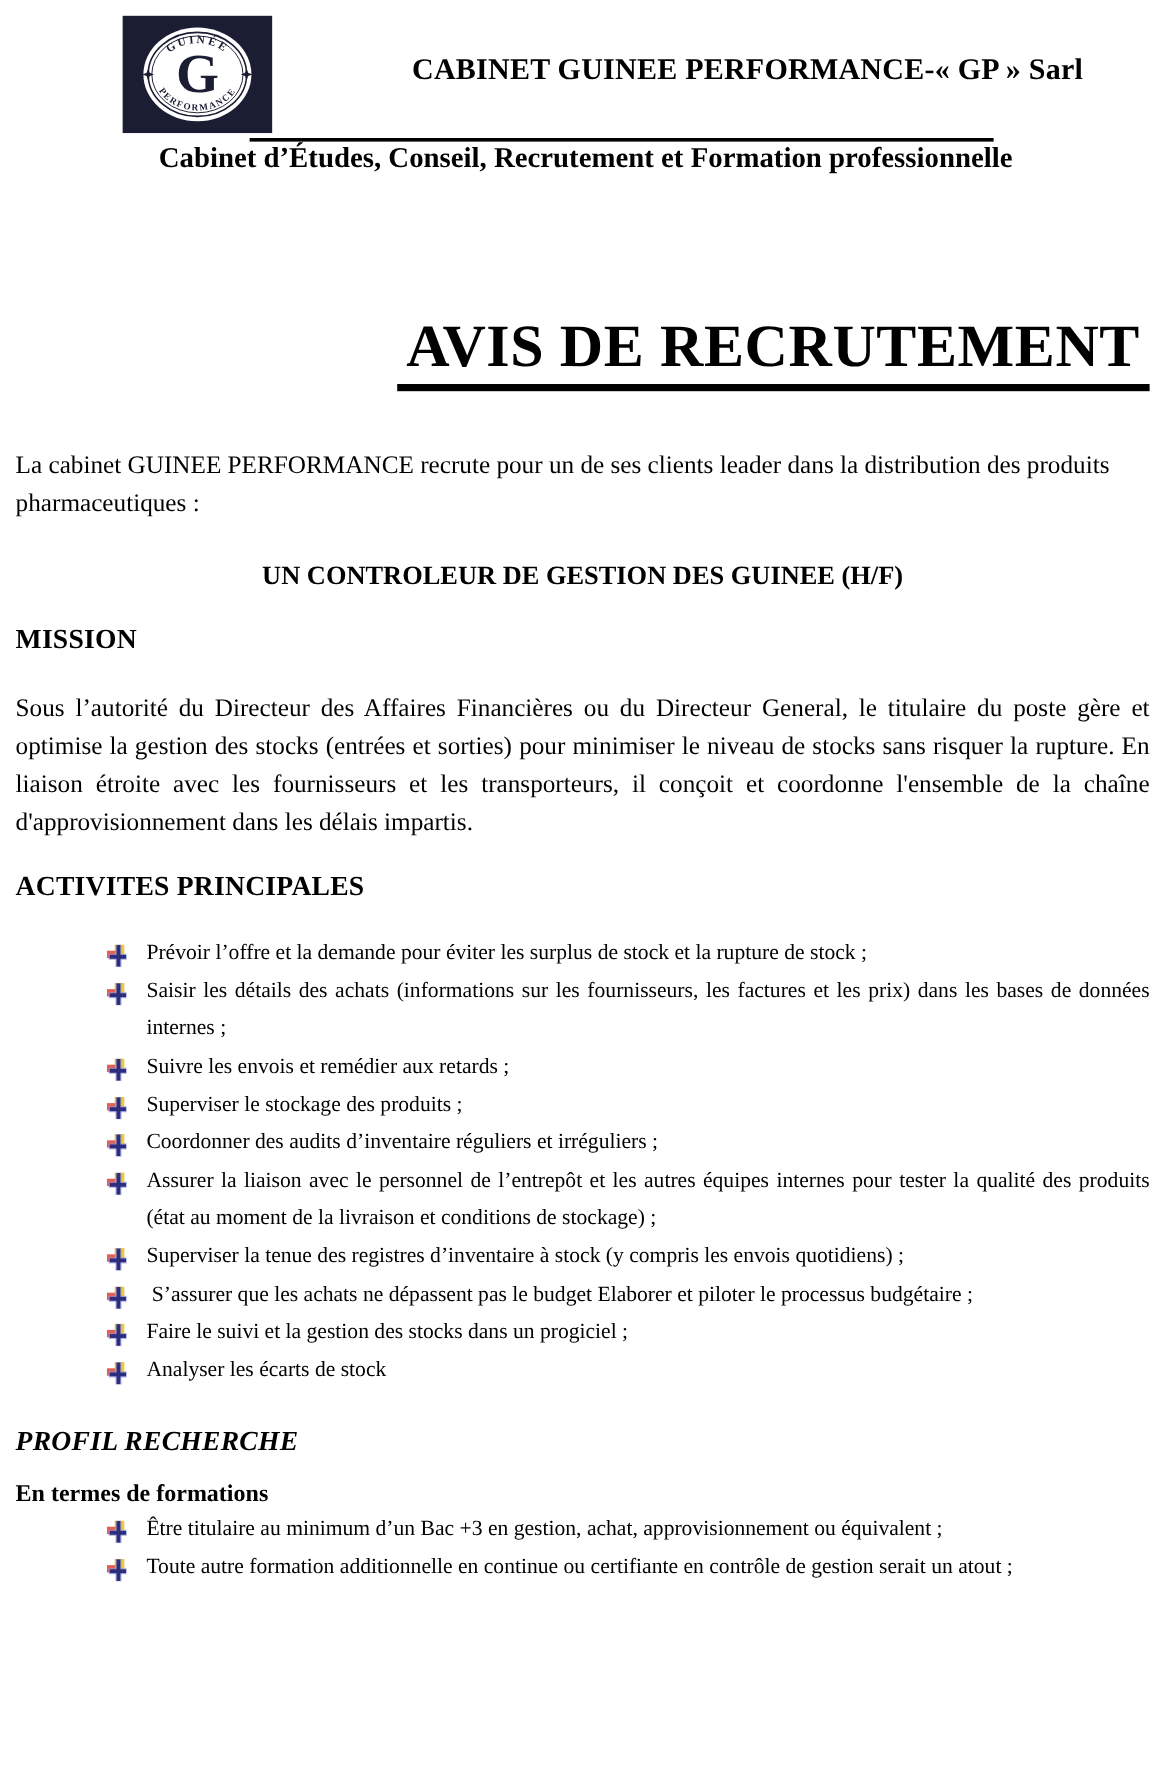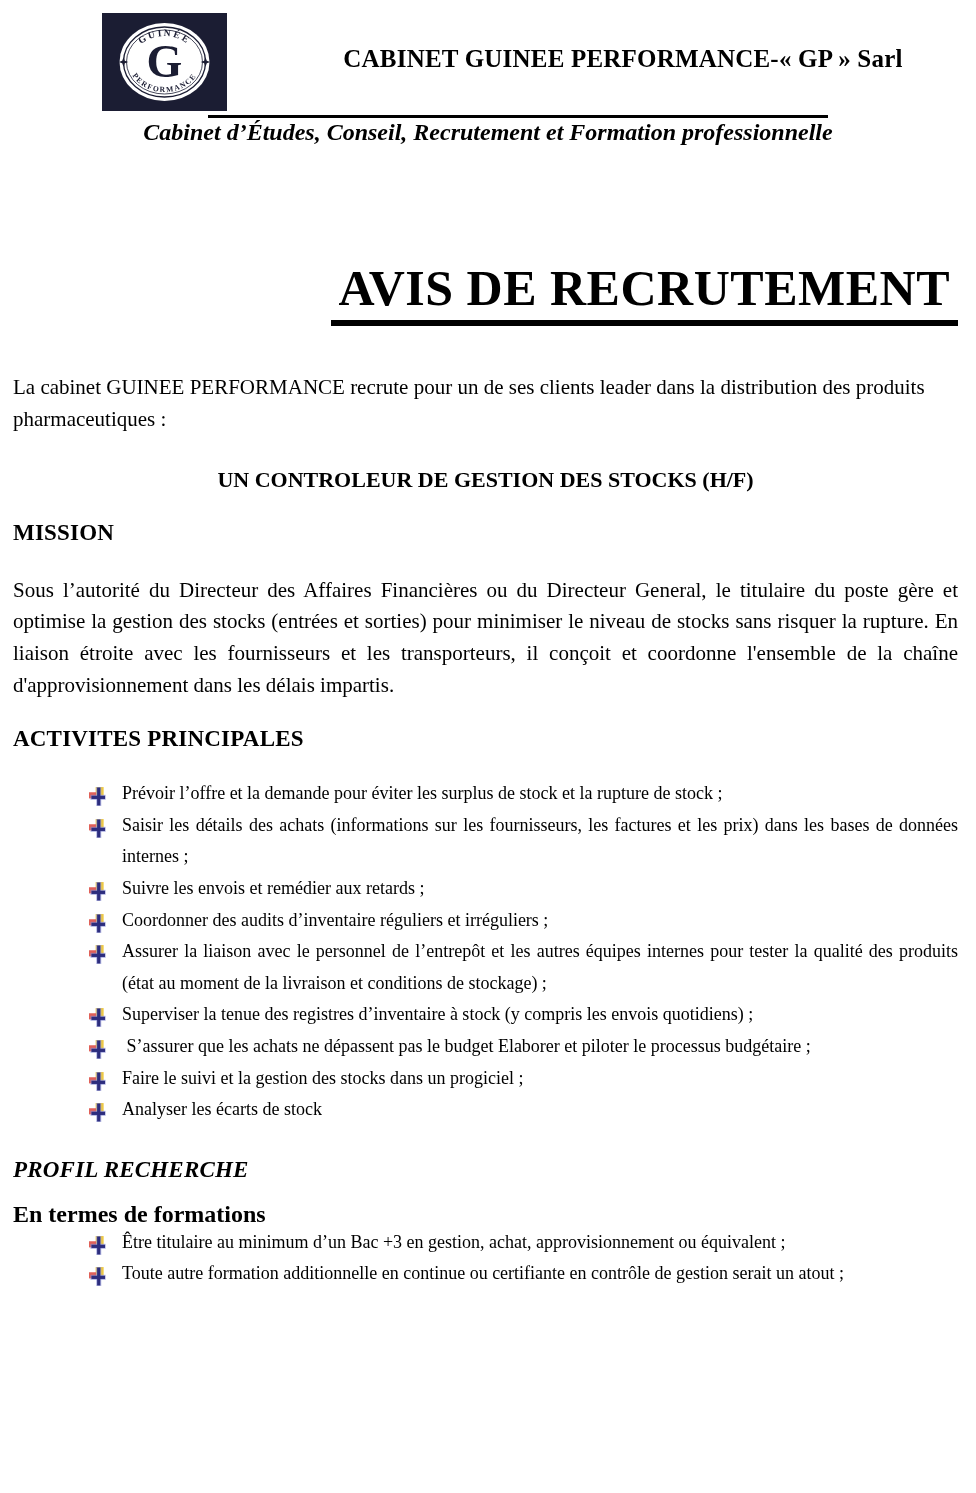--- a/index.html
+++ b/index.html
@@ -13,40 +13,40 @@
   .header { position:relative; height:152px; }
   .logo { position:absolute; left:102px; top:13px; width:125px; height:98px; }
   .org-title {
     position:absolute; left:290px; top:44px; width:666px;
     text-align:center; font-size:25px; font-weight:bold; line-height:30px;
     letter-spacing:0.2px; white-space:nowrap;
   }
   .header-rule { position:absolute; left:208px; top:115px; width:620px; height:3px; background:#000; }
   .tagline {
     position:absolute; left:0; top:117px; width:100%;
-    text-align:center; font-size:24px; font-weight:bold; line-height:30px;font-style:italic;
+    text-align:center; font-size:24px; font-weight:bold; line-height:30px;
   }
   
   .content { padding:110px 18px 0 13px; }
   .main-title-wrap { text-align:right; }
   .main-title {
     display:inline-block; font-size:50px; line-height:52px; font-weight:bold;
     border-bottom:6px solid #000; padding:0 8px 6px 8px; letter-spacing:0.5px;
   }
   .intro { margin-top:46px; font-size:21px; line-height:31.6px; }
   .position-title { margin-top:29px; text-align:center; font-size:22px; font-weight:bold; line-height:31.6px; }
   h3.sec { font-size:23px; font-weight:bold; line-height:26px; letter-spacing:0.2px; }
   .mission-heading  { margin-top:24px; }
   .mission-body { margin-top:29px; font-size:21px; line-height:31.6px; text-align:justify; }
   .activities-heading { margin-top:25px; }
   ul.blist { list-style:none; margin-top:26px; padding-left:109px; }
   ul.blist li { position:relative; font-size:18px; line-height:31.6px; text-align:justify; }
   ul.blist li .bullet { position:absolute; left:-33px; top:7px; width:17px; height:19px; display:block; }
   .profil-heading { margin-top:31px;font-style:italic; }
-  h4.sub { margin-top:18px; font-size:24px; font-weight:bold; line-height:26px; }
+  h4.sub { margin-top:18px; font-size:20px; font-weight:bold; line-height:26px; }
   ul.blist.formations { margin-top:0; }
   ul.blist.formations li { text-align:left; }
   .logo-arc { font-weight:bold; fill:#1b1d33; font-family:"Liberation Serif","DejaVu Serif",serif; }
   .defs-hidden { position:absolute; width:0; height:0; overflow:hidden; }
 </style>
 </head>
 <body>
 
 <svg class="defs-hidden" aria-hidden="true">
   <defs>
@@ -85,21 +85,21 @@
   </div>
 
   <div class="content">
 
     <div class="main-title-wrap">
       <h1 class="main-title">AVIS DE RECRUTEMENT</h1>
     </div>
 
     <p class="intro">La cabinet GUINEE PERFORMANCE recrute pour un de ses clients leader dans la distribution des produits pharmaceutiques :</p>
 
-    <p class="position-title">UN CONTROLEUR DE GESTION DES STOCKS (H/F)</p>
+    <p class="position-title">UN CONTROLEUR DE GESTION DES GUINEE (H/F)</p>
 
     <h3 class="sec mission-heading">MISSION</h3>
     <p class="mission-body">Sous l’autorité du Directeur des Affaires Financières ou du Directeur General, le titulaire du poste gère et optimise la gestion des stocks (entrées et sorties) pour minimiser le niveau de stocks sans risquer la rupture. En liaison étroite avec les fournisseurs et les transporteurs, il conçoit et coordonne l'ensemble de la chaîne d'approvisionnement dans les délais impartis.</p>
 
     <h3 class="sec activities-heading">ACTIVITES PRINCIPALES</h3>
 
     <ul class="blist activities">
       <li>
         <span class="bullet"><svg viewBox="0 0 18 20" width="17" height="19">
               <use href="#bullet-shape"></use>
@@ -110,20 +110,26 @@
         <span class="bullet"><svg viewBox="0 0 18 20" width="17" height="19">
               <use href="#bullet-shape"></use>
             </svg></span>
         <span>Saisir les détails des achats (informations sur les fournisseurs, les factures et les prix) dans les bases de données internes ;</span>
       </li>
       <li>
         <span class="bullet"><svg viewBox="0 0 18 20" width="17" height="19">
               <use href="#bullet-shape"></use>
             </svg></span>
         <span>Suivre les envois et remédier aux retards ;</span>
+      </li>
+      <li>
+        <span class="bullet"><svg viewBox="0 0 18 20" width="17" height="19">
+              <use href="#bullet-shape"></use>
+            </svg></span>
+        <span>Superviser le stockage des produits ;</span>
       </li>
       <li>
         <span class="bullet"><svg viewBox="0 0 18 20" width="17" height="19">
               <use href="#bullet-shape"></use>
             </svg></span>
         <span>Coordonner des audits d’inventaire réguliers et irréguliers ;</span>
       </li>
       <li>
         <span class="bullet"><svg viewBox="0 0 18 20" width="17" height="19">
               <use href="#bullet-shape"></use>

